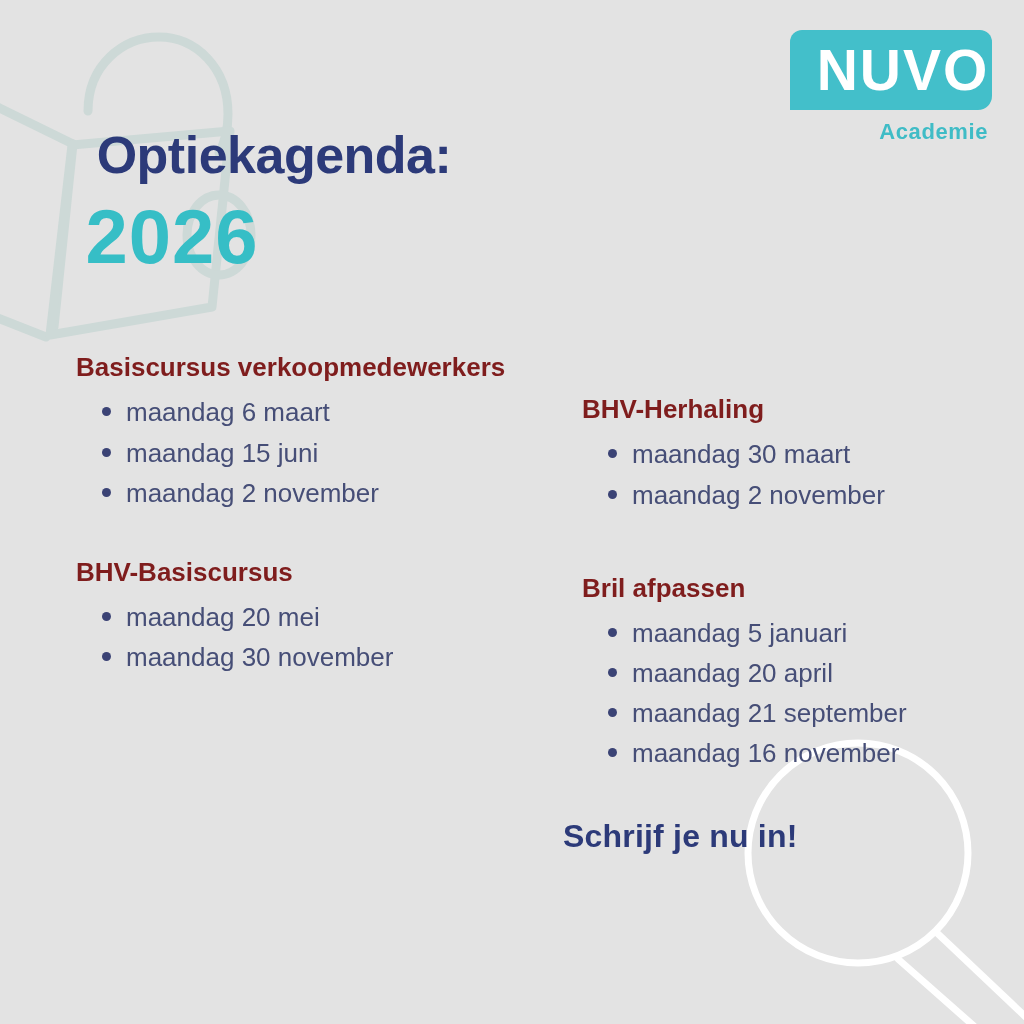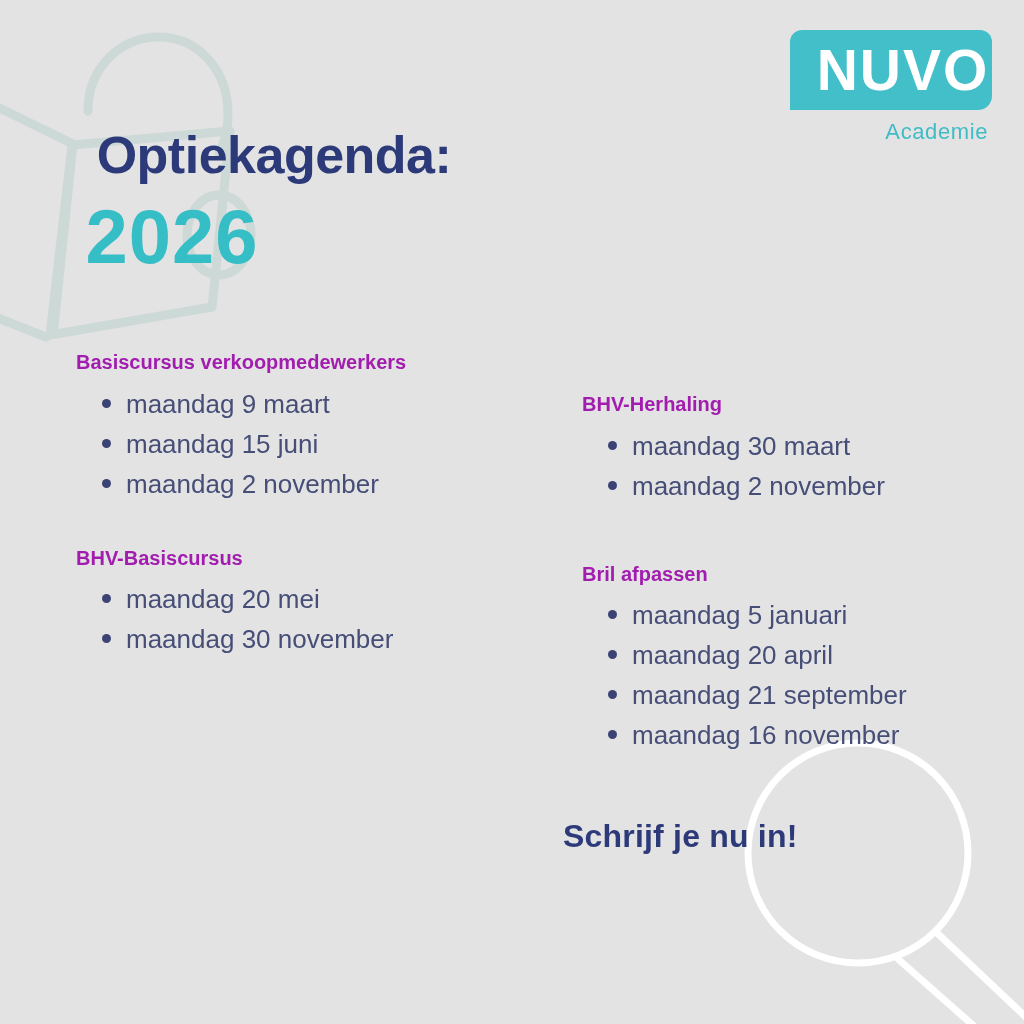--- a/index.html
+++ b/index.html
@@ -64,21 +64,21 @@
     font-size: 57px;
     font-weight: bold;
     letter-spacing: 2px;
     line-height: 1;
     font-family: "Liberation Sans", sans-serif;
   }
   .logo-sub {
     margin-top: 9px;
     color: #3fbcc6;
     font-size: 22px;
-    font-weight: normal;
+    font-weight: bold;
     letter-spacing: 0.6px;
     padding-right: 4px;
   }
 
   
   .title-block {
     position: absolute;
     left: 0;
     top: 128px;
     width: 864px;
@@ -117,22 +117,22 @@
     top: 390px;
     width: 420px;
   }
   .section + .section {
     margin-top: 40px;
   }
   .section-right + .section-right {
     margin-top: 54px;
   }
   .sec-head {
-    color: #a21caf;
-    font-size: 20px;
+    color: #7f1d1d;
+    font-size: 26px;
     font-weight: bold;
     line-height: 1.48;
     letter-spacing: 0px;
   }
   .sec-list {
     list-style: none;
     margin: 6px 0 0 0;
     padding: 0;
   }
   .sec-list li {
@@ -196,21 +196,21 @@
 
   <div class="title-block">
     <div class="title-main">Optiekagenda:</div>
     <div class="title-year">2026</div>
   </div>
 
   <div class="col col-left">
     <div class="section">
       <div class="sec-head">Basiscursus verkoopmedewerkers</div>
       <ul class="sec-list">
-        <li><span class="bullet"></span><span>maandag 9 maart</span></li>
+        <li><span class="bullet"></span><span>maandag 6 maart</span></li>
         <li><span class="bullet"></span><span>maandag 15 juni</span></li>
         <li><span class="bullet"></span><span>maandag 2 november</span></li>
       </ul>
     </div>
     <div class="section">
       <div class="sec-head">BHV-Basiscursus</div>
       <ul class="sec-list">
         <li><span class="bullet"></span><span>maandag 20 mei</span></li>
         <li><span class="bullet"></span><span>maandag 30 november</span></li>
       </ul>

